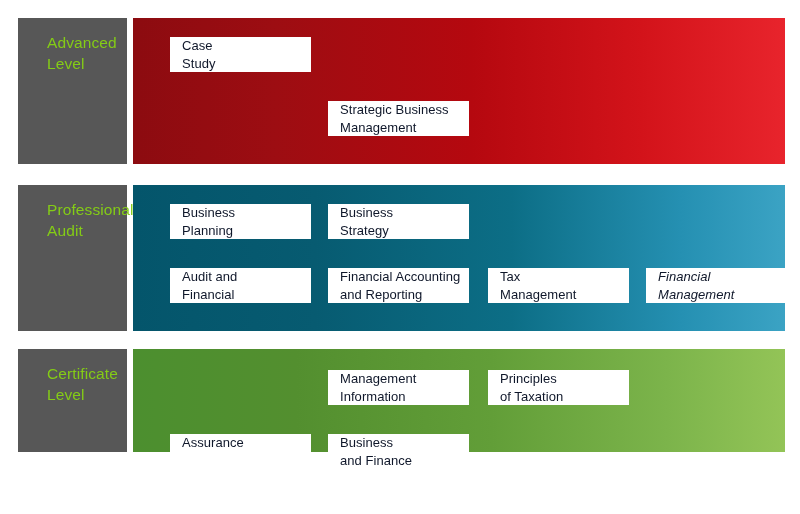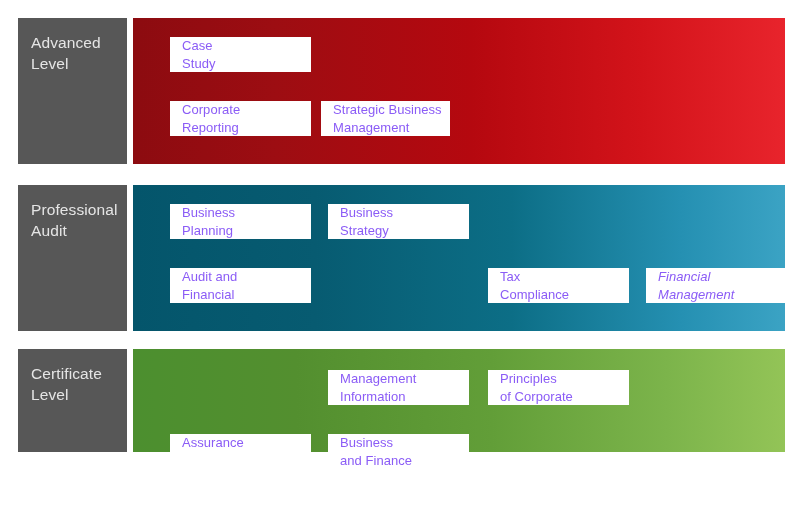--- a/index.html
+++ b/index.html
@@ -27,22 +27,22 @@
     flex-direction: row;
   }
   .tier-label {
     position: absolute;
     left: 0;
     top: 0;
     width: 109px;
     height: 100%;
     background: #575757;
     box-sizing: border-box;
-    padding: 14px 0 0 13px;
-    color: #e5e5e5;
+    padding: 14px 0 0 29px;
+    color: #84cc16;
     font-size: 15.5px;
     line-height: 21px;
     font-weight: 400;
     letter-spacing: 0.1px;
     white-space: pre-line;
   }
   .tier-body {
     position: absolute;
     left: 115px;
     right: 0;
@@ -62,21 +62,21 @@
   .card-row {
     position: absolute;
     left: 0;
     right: 0;
     display: block;
   }
   .card {
     position: absolute;
     background: #ffffff;
     box-sizing: border-box;
-    color: #8b5cf6;
+    color: #0f172a;
     font-size: 13px;
     line-height: 17.5px;
     letter-spacing: 0.05px;
     white-space: pre-line;
     display: flex;
   }
   .card .card-text {
     display: block;
     padding-left: 12px;
     padding-right: 8px;
@@ -106,25 +106,21 @@
     <div class="tier-body red">
 
       <div class="card-row" id="adv-row-1">
         <div class="card" style="left:37px;width:141px;">
           <span class="card-text">Case
 Study</span>
         </div>
       </div>
 
       <div class="card-row" id="adv-row-2">
-        <div class="card" style="left:37px;width:141px;">
-          <span class="card-text">Corporate
-Reporting</span>
-        </div>
-        <div class="card" style="left:188px;width:129px;">
+        <div class="card" style="left:195px;width:141px;">
           <span class="card-text">Strategic Business
 Management</span>
         </div>
       </div>
 
     </div>
   </div>
 
   <div class="tier" id="tier-professional">
     <div class="tier-label">Professional
@@ -140,23 +136,27 @@
           <span class="card-text">Business
 Strategy</span>
         </div>
       </div>
 
       <div class="card-row" id="pro-row-2">
         <div class="card" style="left:37px;width:141px;">
           <span class="card-text">Audit and
 Financial</span>
         </div>
+        <div class="card" style="left:195px;width:141px;">
+          <span class="card-text">Financial Accounting
+and Reporting</span>
+        </div>
         <div class="card" style="left:355px;width:141px;">
           <span class="card-text">Tax
-Compliance</span>
+Management</span>
         </div>
         <div class="card" style="left:513px;width:141px;font-style:italic;">
           <span class="card-text">Financial
 Management</span>
         </div>
       </div>
 
     </div>
   </div>
 
@@ -165,21 +165,21 @@
 Level</div>
     <div class="tier-body green">
 
       <div class="card-row" id="cert-row-1">
         <div class="card" style="left:195px;width:141px;">
           <span class="card-text">Management
 Information</span>
         </div>
         <div class="card" style="left:355px;width:141px;">
           <span class="card-text">Principles
-of Corporate</span>
+of Taxation</span>
         </div>
       </div>
 
       <div class="card-row" id="cert-row-2">
         <div class="card" style="left:37px;width:141px;">
           <span class="card-text">Assurance</span>
         </div>
         <div class="card" style="left:195px;width:141px;">
           <span class="card-text">Business
 and Finance</span>

